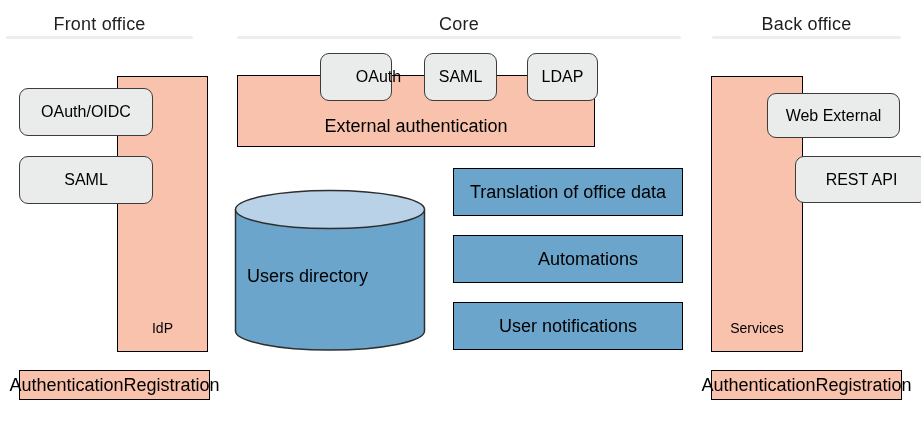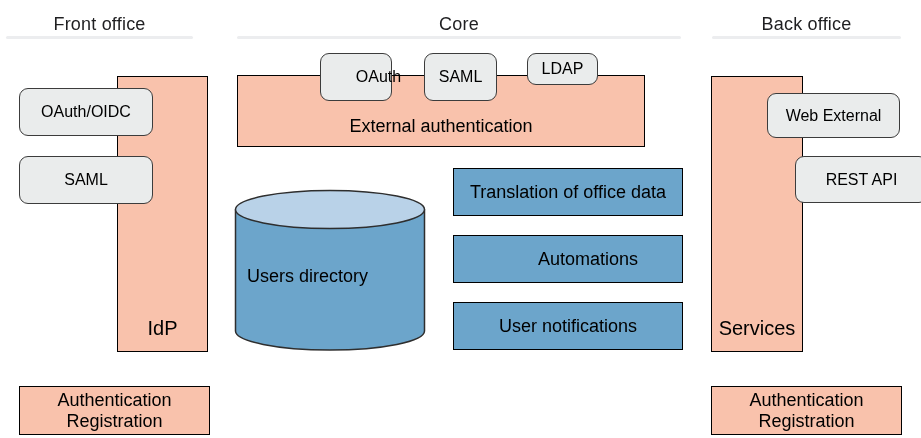--- a/index.html
+++ b/index.html
@@ -31,44 +31,44 @@
   
   .pillar{
     position:absolute;top:76px;height:276px;width:91px;
     background:#f9c2ac;border:1px solid #000;
     box-sizing:border-box;
   }
   .pillar-front{left:117px;}
   .pillar-back{left:711px;width:92px;}
   .pillar-label{
     position:absolute;bottom:12px;left:0;width:100%;
-    text-align:center;font-size:20px;line-height:21px;
+    text-align:center;font-size:14px;line-height:21px;
   }
 
   
   .chip{
     position:absolute;
     background:#eaecec;
     border:1.5px solid #3c3c3c;
     border-radius:9px;
     display:flex;align-items:center;justify-content:center;
     font-size:16px;
     box-sizing:border-box;
   }
   .chip-oauthoidc{left:19px;top:88px;width:134px;height:48px;}
   .chip-saml-front{left:19px;top:156px;width:134px;height:48px;}
   .chip-oauth-core{left:320px;top:53px;width:72px;height:48px;padding-left:45px;}
   .chip-saml-core{left:424px;top:53px;width:73px;height:48px;}
-  .chip-ldap-core{left:527px;top:53px;width:71px;height:32px;}
+  .chip-ldap-core{left:527px;top:53px;width:71px;height:48px;}
   .chip-webconsole{left:767px;top:93px;width:133px;height:45px;}
   .chip-restapi{left:767px;top:156px;width:133px;height:47px;margin-left:28px;}
 
   
   .extauth{
-    position:absolute;left:237px;top:75px;width:408px;height:72px;
+    position:absolute;left:237px;top:75px;width:358px;height:72px;
     background:#f9c2ac;border:1px solid #000;
     box-sizing:border-box;
   }
   .extauth-label{
     position:absolute;bottom:9px;left:0;width:100%;
     text-align:center;font-size:18px;line-height:21px;
   }
 
   
   .module{
@@ -84,23 +84,23 @@
 
   
   .cylinder{position:absolute;left:234px;top:189px;width:192px;height:162px;}
   .cylinder-label{
     position:absolute;left:247px;top:266px;
     font-size:18px;line-height:21px;
   }
 
   
   .authbox{
-    position:absolute;top:386px;height:49px;width:191px;
+    position:absolute;top:370px;height:30px;width:191px;
     background:#f9c2ac;border:1px solid #000;
-    display:flex;flex-direction:column;align-items:center;justify-content:center;
+    display:flex;flex-direction:row;align-items:center;justify-content:center;
     font-size:18px;line-height:21px;text-align:center;
     box-sizing:border-box;
   }
   .authbox-front{left:19px;}
   .authbox-back{left:711px;}
 </style>
 </head>
 <body>
 
 <div class="canvas">

